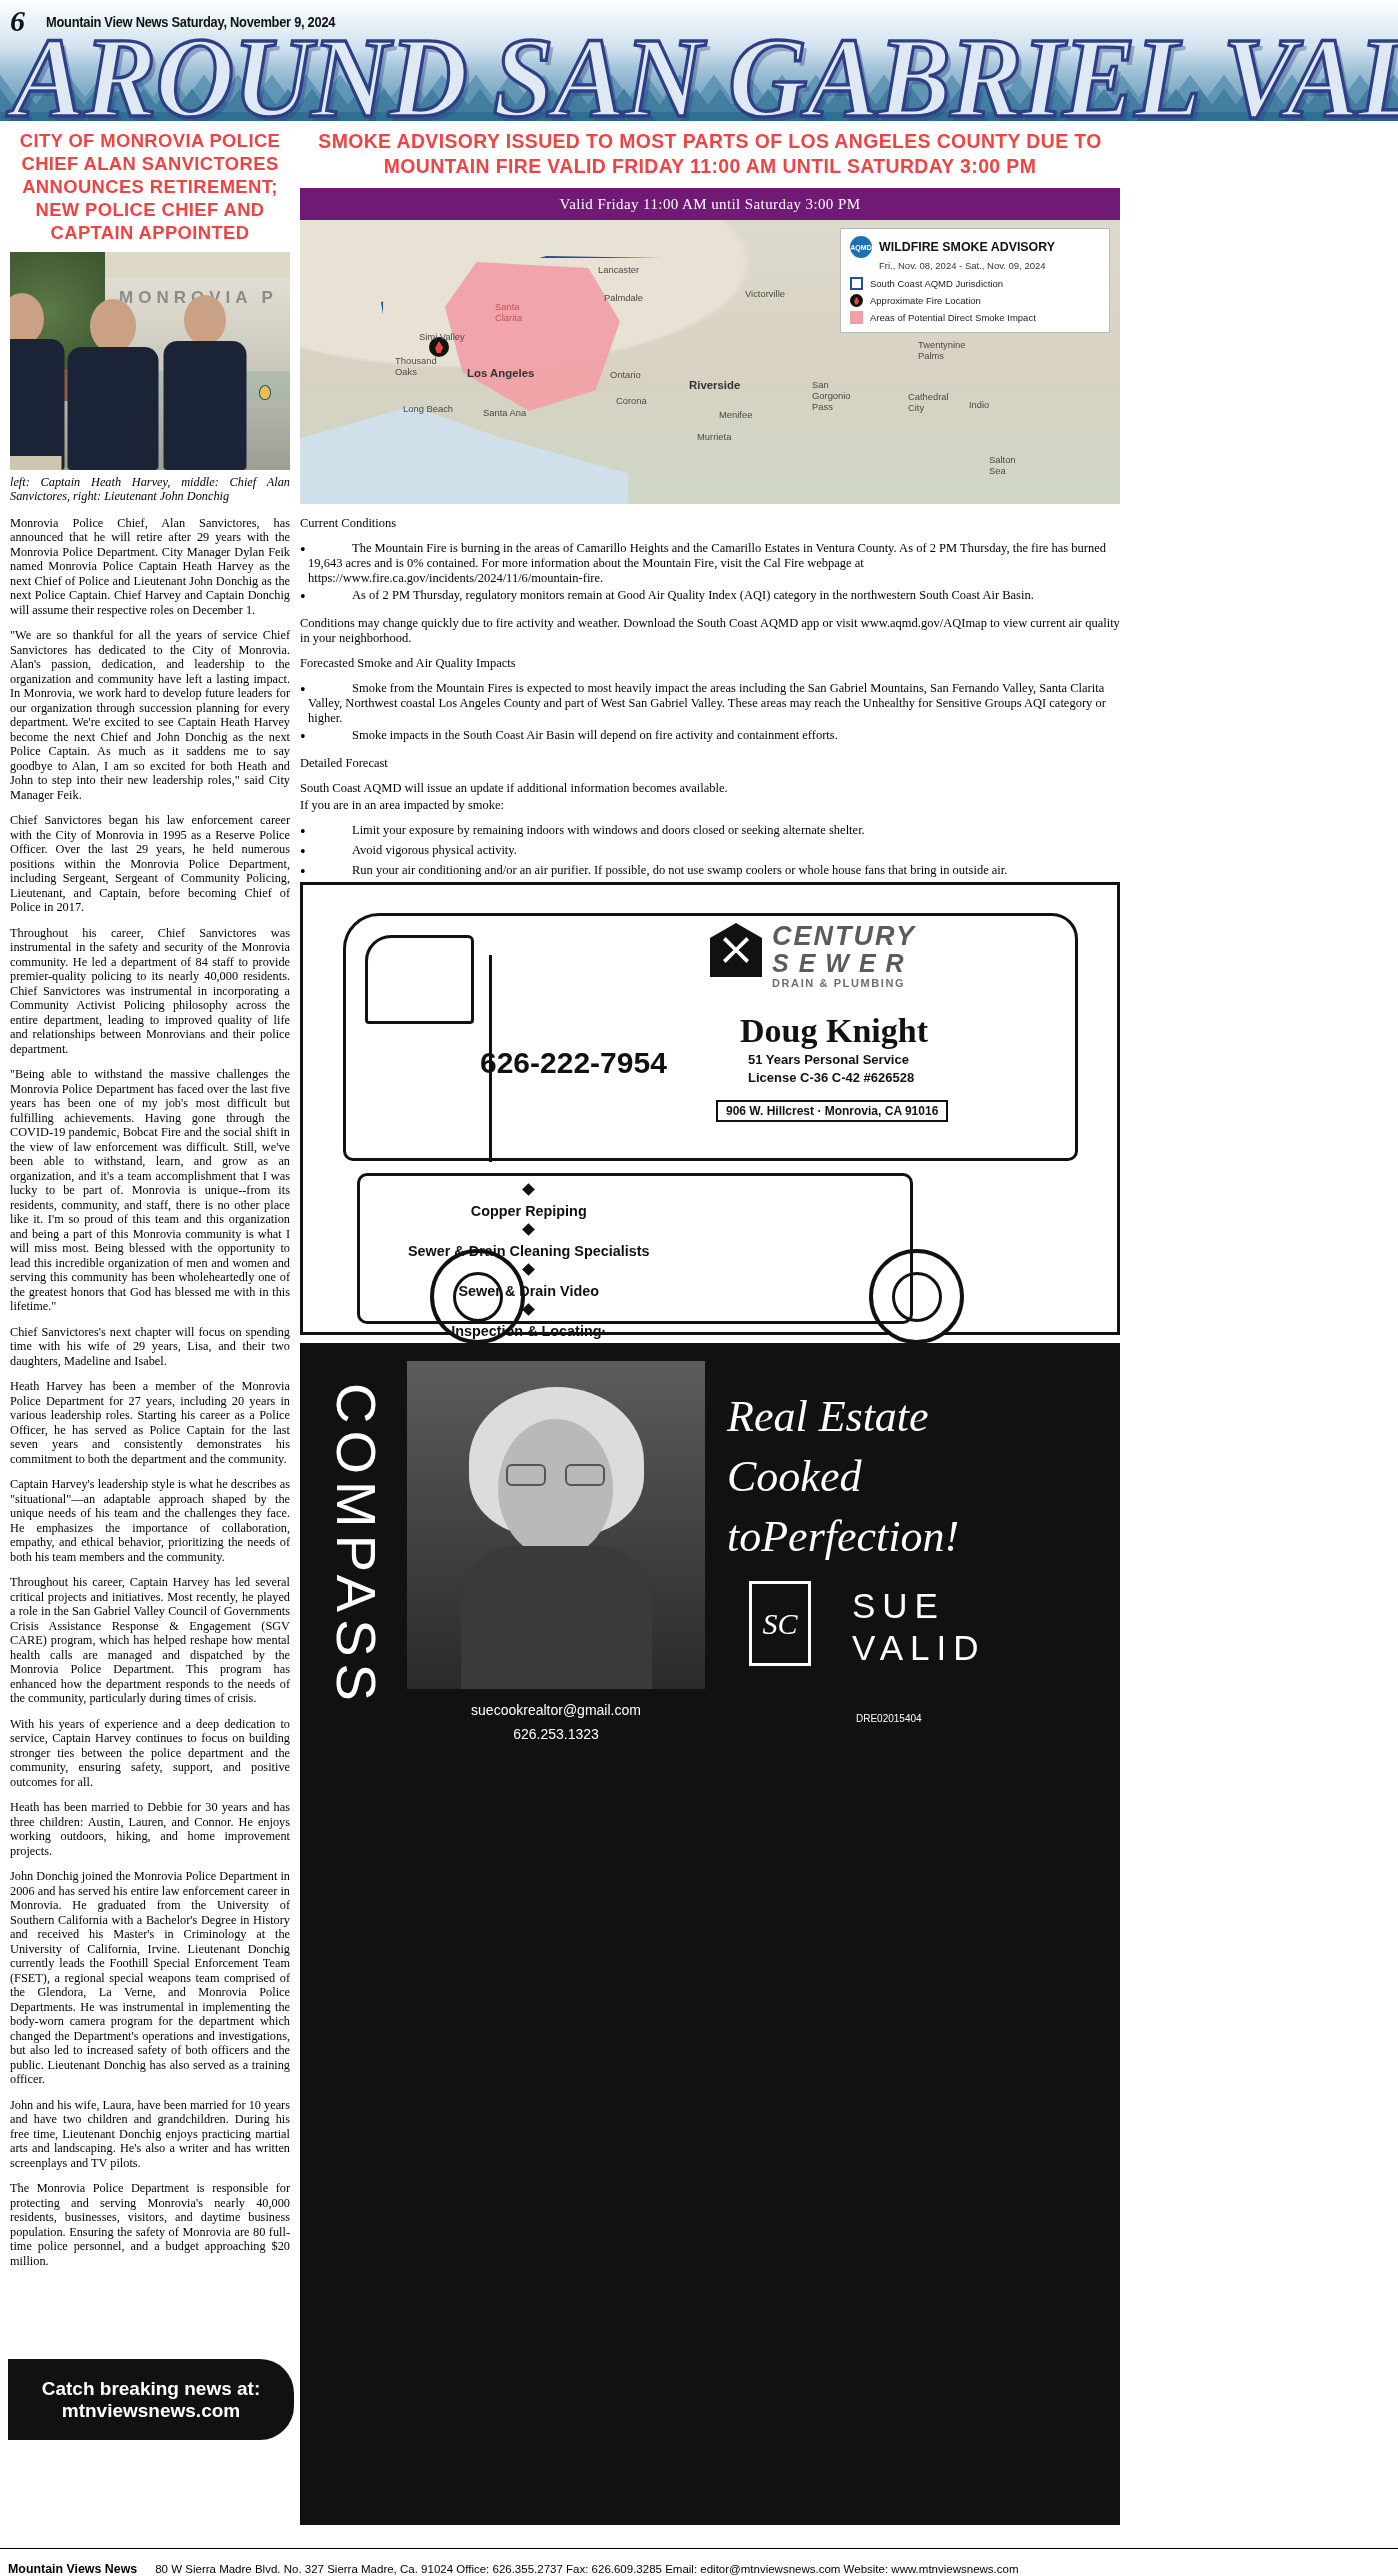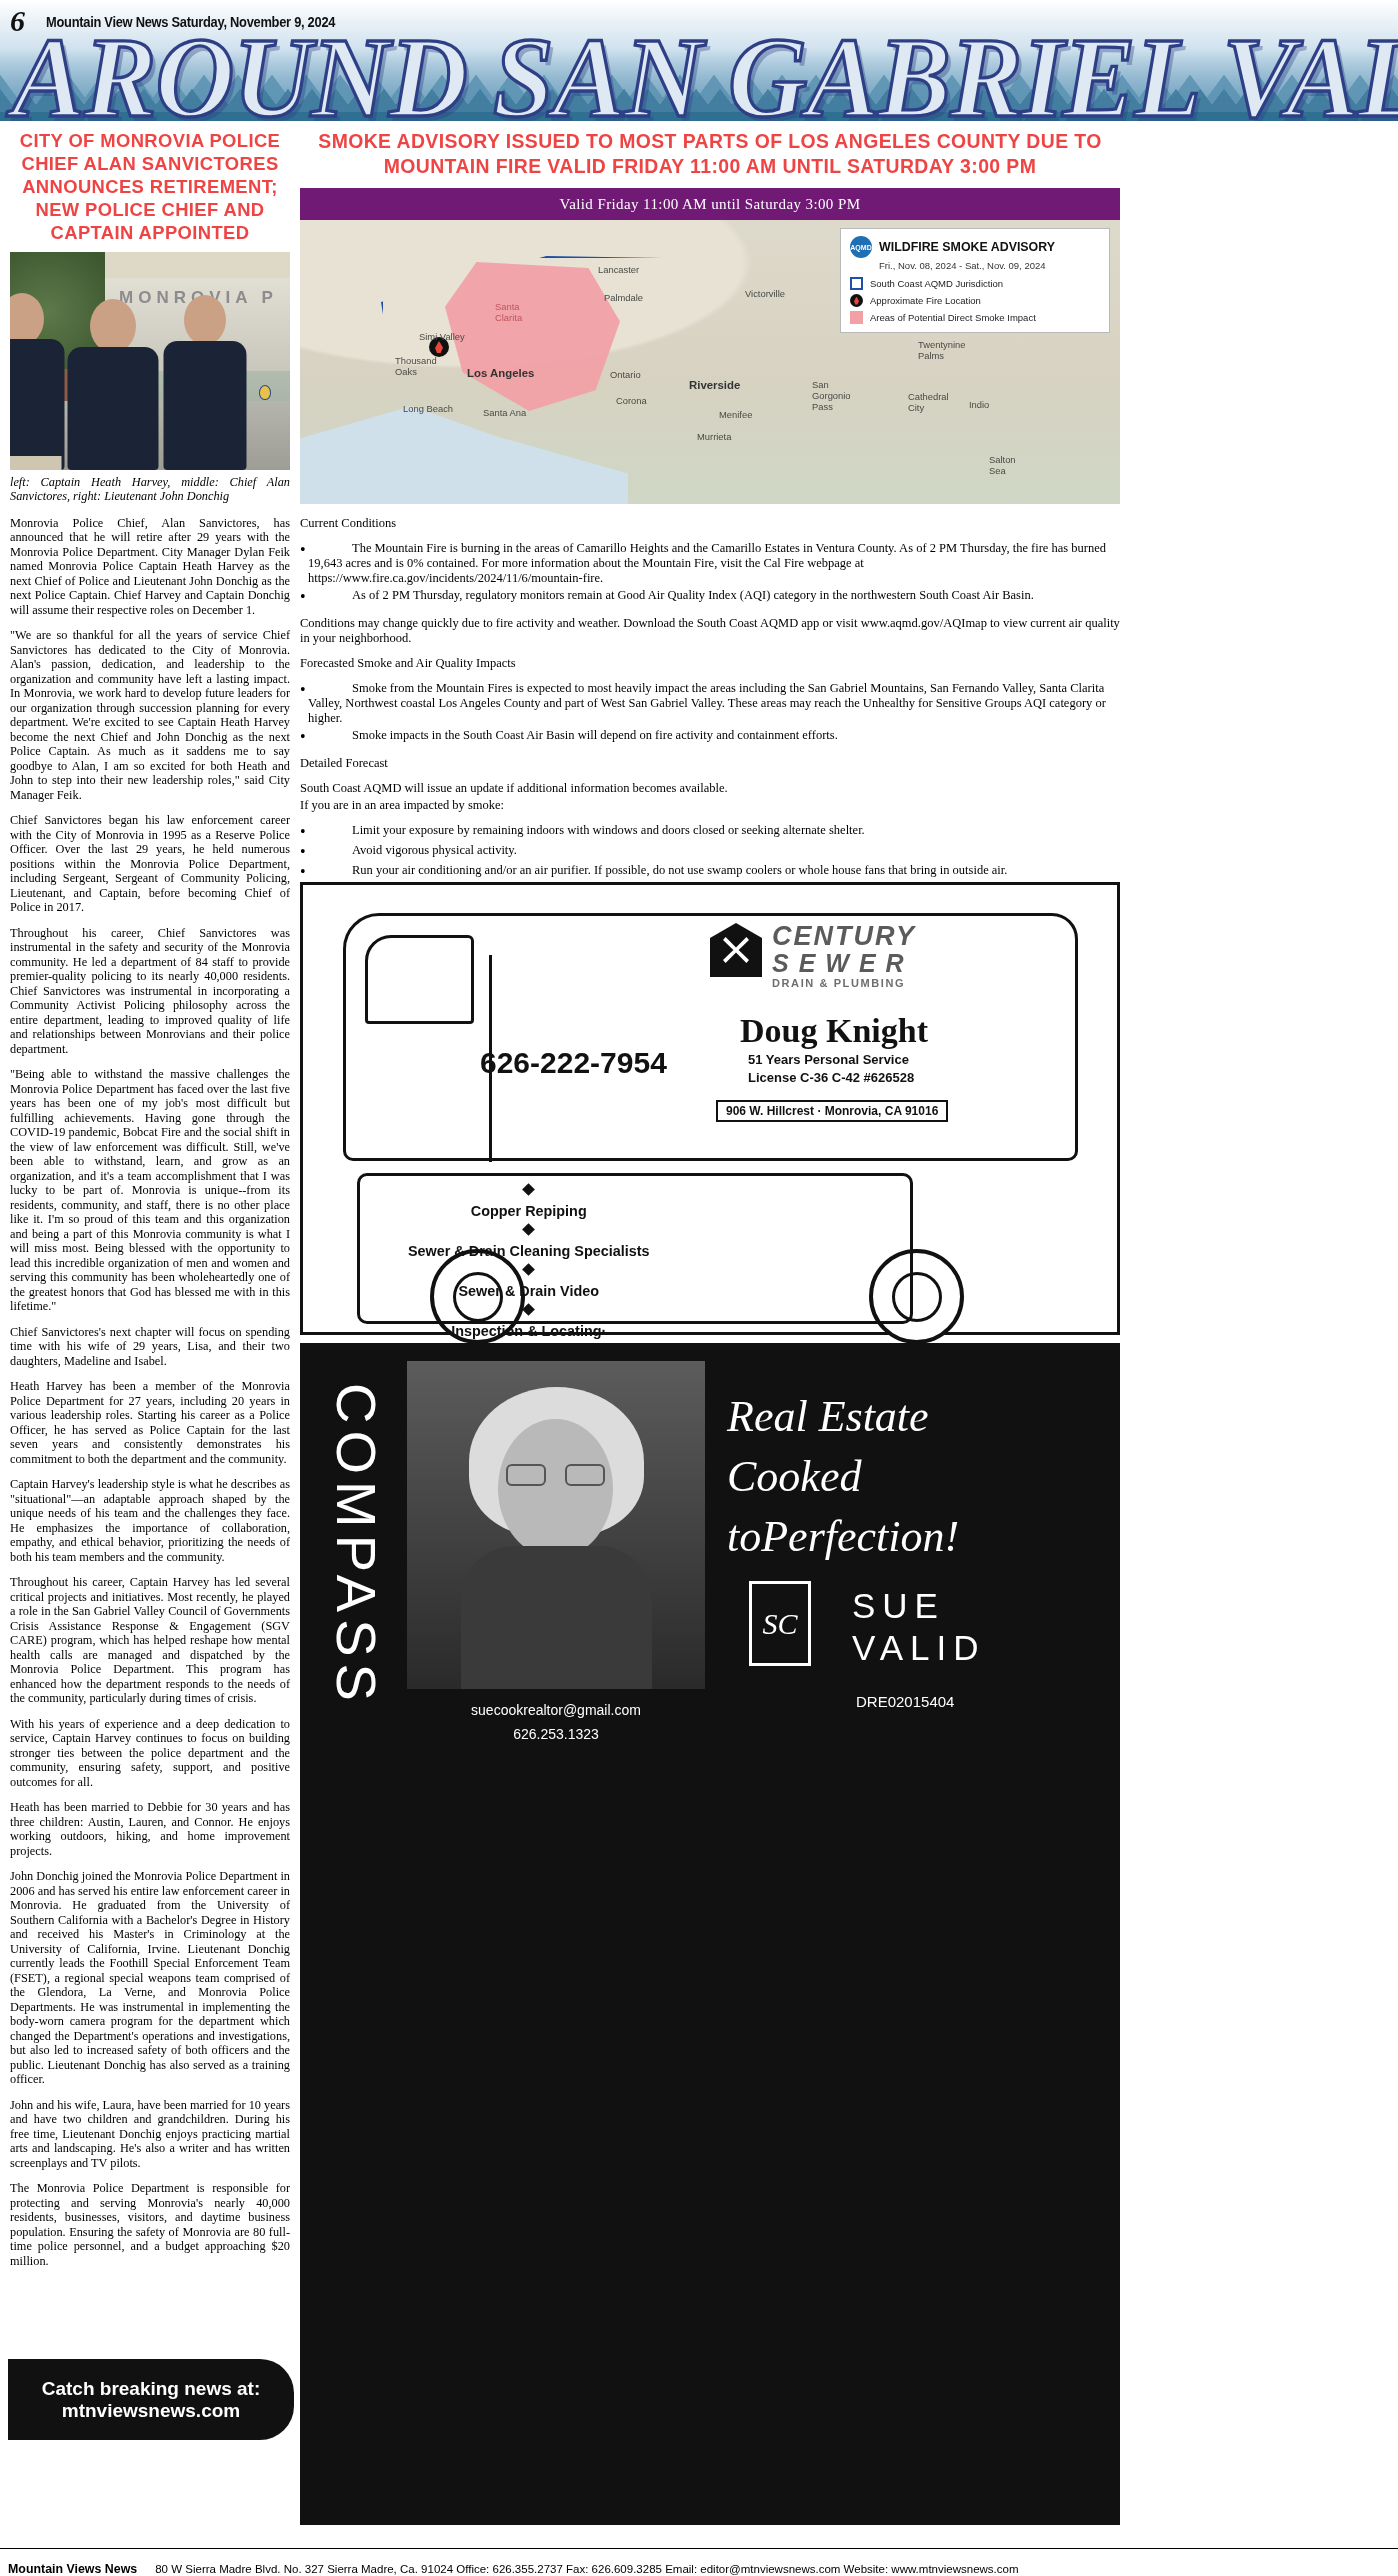--- a/index.html
+++ b/index.html
@@ -223,22 +223,22 @@
     font-family:"Liberation Sans",sans-serif; font-size:14px; color:#fff; }
   #re-script { position:absolute; left:427px; top:44px; width:377px;
     font-family:"Liberation Serif",serif; font-style:italic; font-size:44px; line-height:60px;
     color:#fff; }
   #sc-logo { position:absolute; left:449px; top:238px; width:62px; height:85px;
     border:3px solid #fff; }
   #sc-logo span { position:absolute; left:50%; top:50%; transform:translate(-50%,-50%);
     font-family:"Liberation Serif",serif; font-style:italic; font-size:30px; color:#fff; }
   #sue-name { position:absolute; left:552px; top:242px;
     font-family:"Liberation Sans",sans-serif; font-size:35px; letter-spacing:7px; color:#fff; line-height:42px; }
-  #dre { position:absolute; left:556px; top:350px; font-family:"Liberation Sans",sans-serif;
-    font-size:15px; color:#fff; }
+  #dre { position:absolute; left:556px; top:370px; font-family:"Liberation Sans",sans-serif;
+    font-size:10px; color:#fff; }
 
   
   #breaking {
     position:absolute; left:8px; top:2359px; width:286px; height:81px;
     background:#111; color:#fff; border-radius:0 34px 34px 0;
     display:flex; flex-direction:column; align-items:center; justify-content:center;
     font-family:"Liberation Sans",sans-serif; font-weight:bold;
   }
   #breaking .l1 { font-size:19px; }
   #breaking .l2 { font-size:19px; }

